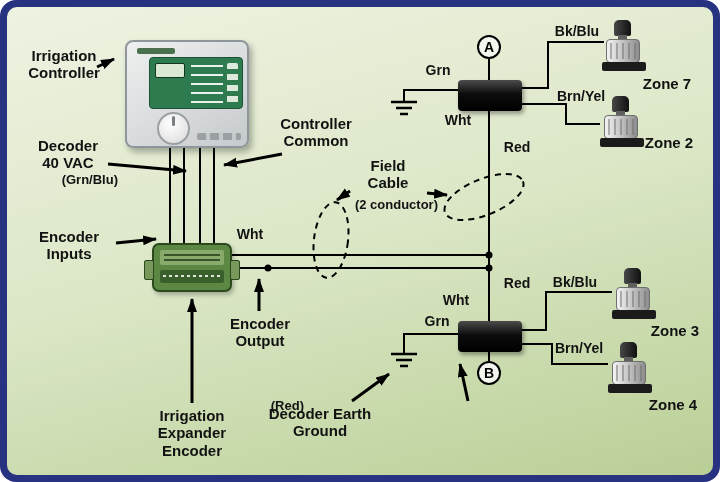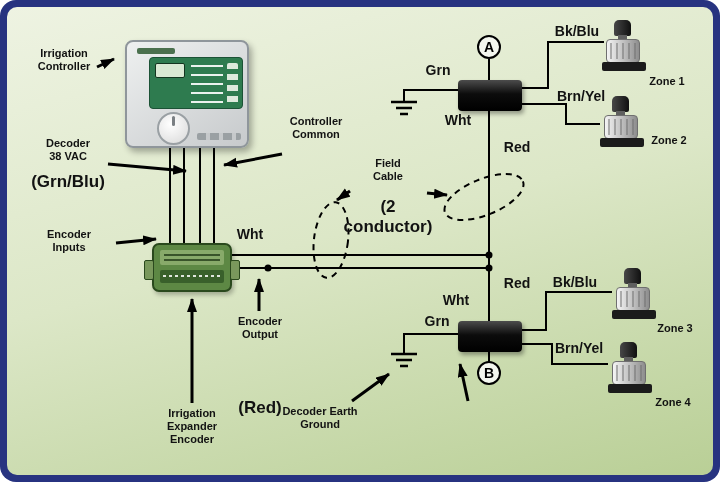--- a/index.html
+++ b/index.html
@@ -11,24 +11,24 @@
   }
   .canvas {
     position:absolute; left:7px; top:7px; right:7px; bottom:7px; border-radius:10px;
     background:linear-gradient(165deg, var(--bg-top,#eef3e2) 0%, var(--bg-mid,#dce7c7) 48%, var(--bg-bottom,#b9cf96) 100%);
     z-index:1;
   }
   svg.wires { position:absolute; left:0; top:0; z-index:2; }
   .device { position:absolute; z-index:3; }
   .lbl {
     position:absolute; z-index:4; color:var(--label-text,#121212);
-    font-weight:700; font-size:11px; line-height:1.16; text-align:center;
+    font-weight:700; font-size:15px; line-height:1.16; text-align:center;
     white-space:pre-line;
   }
-  .lbl.sub  { font-size:17px; }
+  .lbl.sub  { font-size:13px;text-align:right; }
   .lbl.wire { font-size:14px; }
   .badge {
     position:absolute; z-index:4; width:24px; height:24px;
     border:2.5px solid #000; border-radius:50%;
     background:var(--badge-bg,#f3f6ee);
     display:flex; align-items:center; justify-content:center;
     font-weight:700; font-size:14px; color:#000;
   }
 
   
@@ -215,21 +215,21 @@
     <div class="sol-body"></div>
     <div class="sol-base"></div>
   </div>
 
   <div class="badge" style="left:477px; top:35px;">A</div>
   <div class="badge" style="left:477px; top:361px;">B</div>
 
   <div class="lbl" style="left:14px;  top:47px;  width:100px;">Irrigation
 Controller</div>
   <div class="lbl" style="left:18px;  top:137px; width:100px;">Decoder
-38 VAC</div>
+40 VAC</div>
   <div class="lbl sub" style="left:18px; top:172px; width:100px;">(Grn/Blu)</div>
   <div class="lbl" style="left:268px; top:115px; width:96px;">Controller
 Common</div>
   <div class="lbl" style="left:24px;  top:228px; width:90px;">Encoder
 Inputs</div>
   <div class="lbl" style="left:356px; top:157px; width:64px;">Field
 Cable</div>
   <div class="lbl sub" style="left:338px; top:197px; width:100px;">(2 conductor)</div>
   <div class="lbl" style="left:216px; top:315px; width:88px;">Encoder
 Output</div>
@@ -245,17 +245,17 @@
   <div class="lbl wire" style="left:497px; top:139px; width:40px;">Red</div>
   <div class="lbl wire" style="left:230px; top:226px; width:40px;">Wht</div>
   <div class="lbl wire" style="left:497px; top:275px; width:40px;">Red</div>
   <div class="lbl wire" style="left:436px; top:292px; width:40px;">Wht</div>
   <div class="lbl wire" style="left:417px; top:313px; width:40px;">Grn</div>
   <div class="lbl wire" style="left:550px; top:23px;  width:54px;">Bk/Blu</div>
   <div class="lbl wire" style="left:552px; top:88px;  width:58px;">Brn/Yel</div>
   <div class="lbl wire" style="left:548px; top:274px; width:54px;">Bk/Blu</div>
   <div class="lbl wire" style="left:550px; top:340px; width:58px;">Brn/Yel</div>
 
-  <div class="lbl" style="left:634px; top:75px;  width:66px;">Zone 1</div>
+  <div class="lbl" style="left:634px; top:75px;  width:66px;">Zone 7</div>
   <div class="lbl" style="left:636px; top:134px; width:66px;">Zone 2</div>
   <div class="lbl" style="left:642px; top:322px; width:66px;">Zone 3</div>
   <div class="lbl" style="left:640px; top:396px; width:66px;">Zone 4</div>
 </div>
 
 </body></html>

